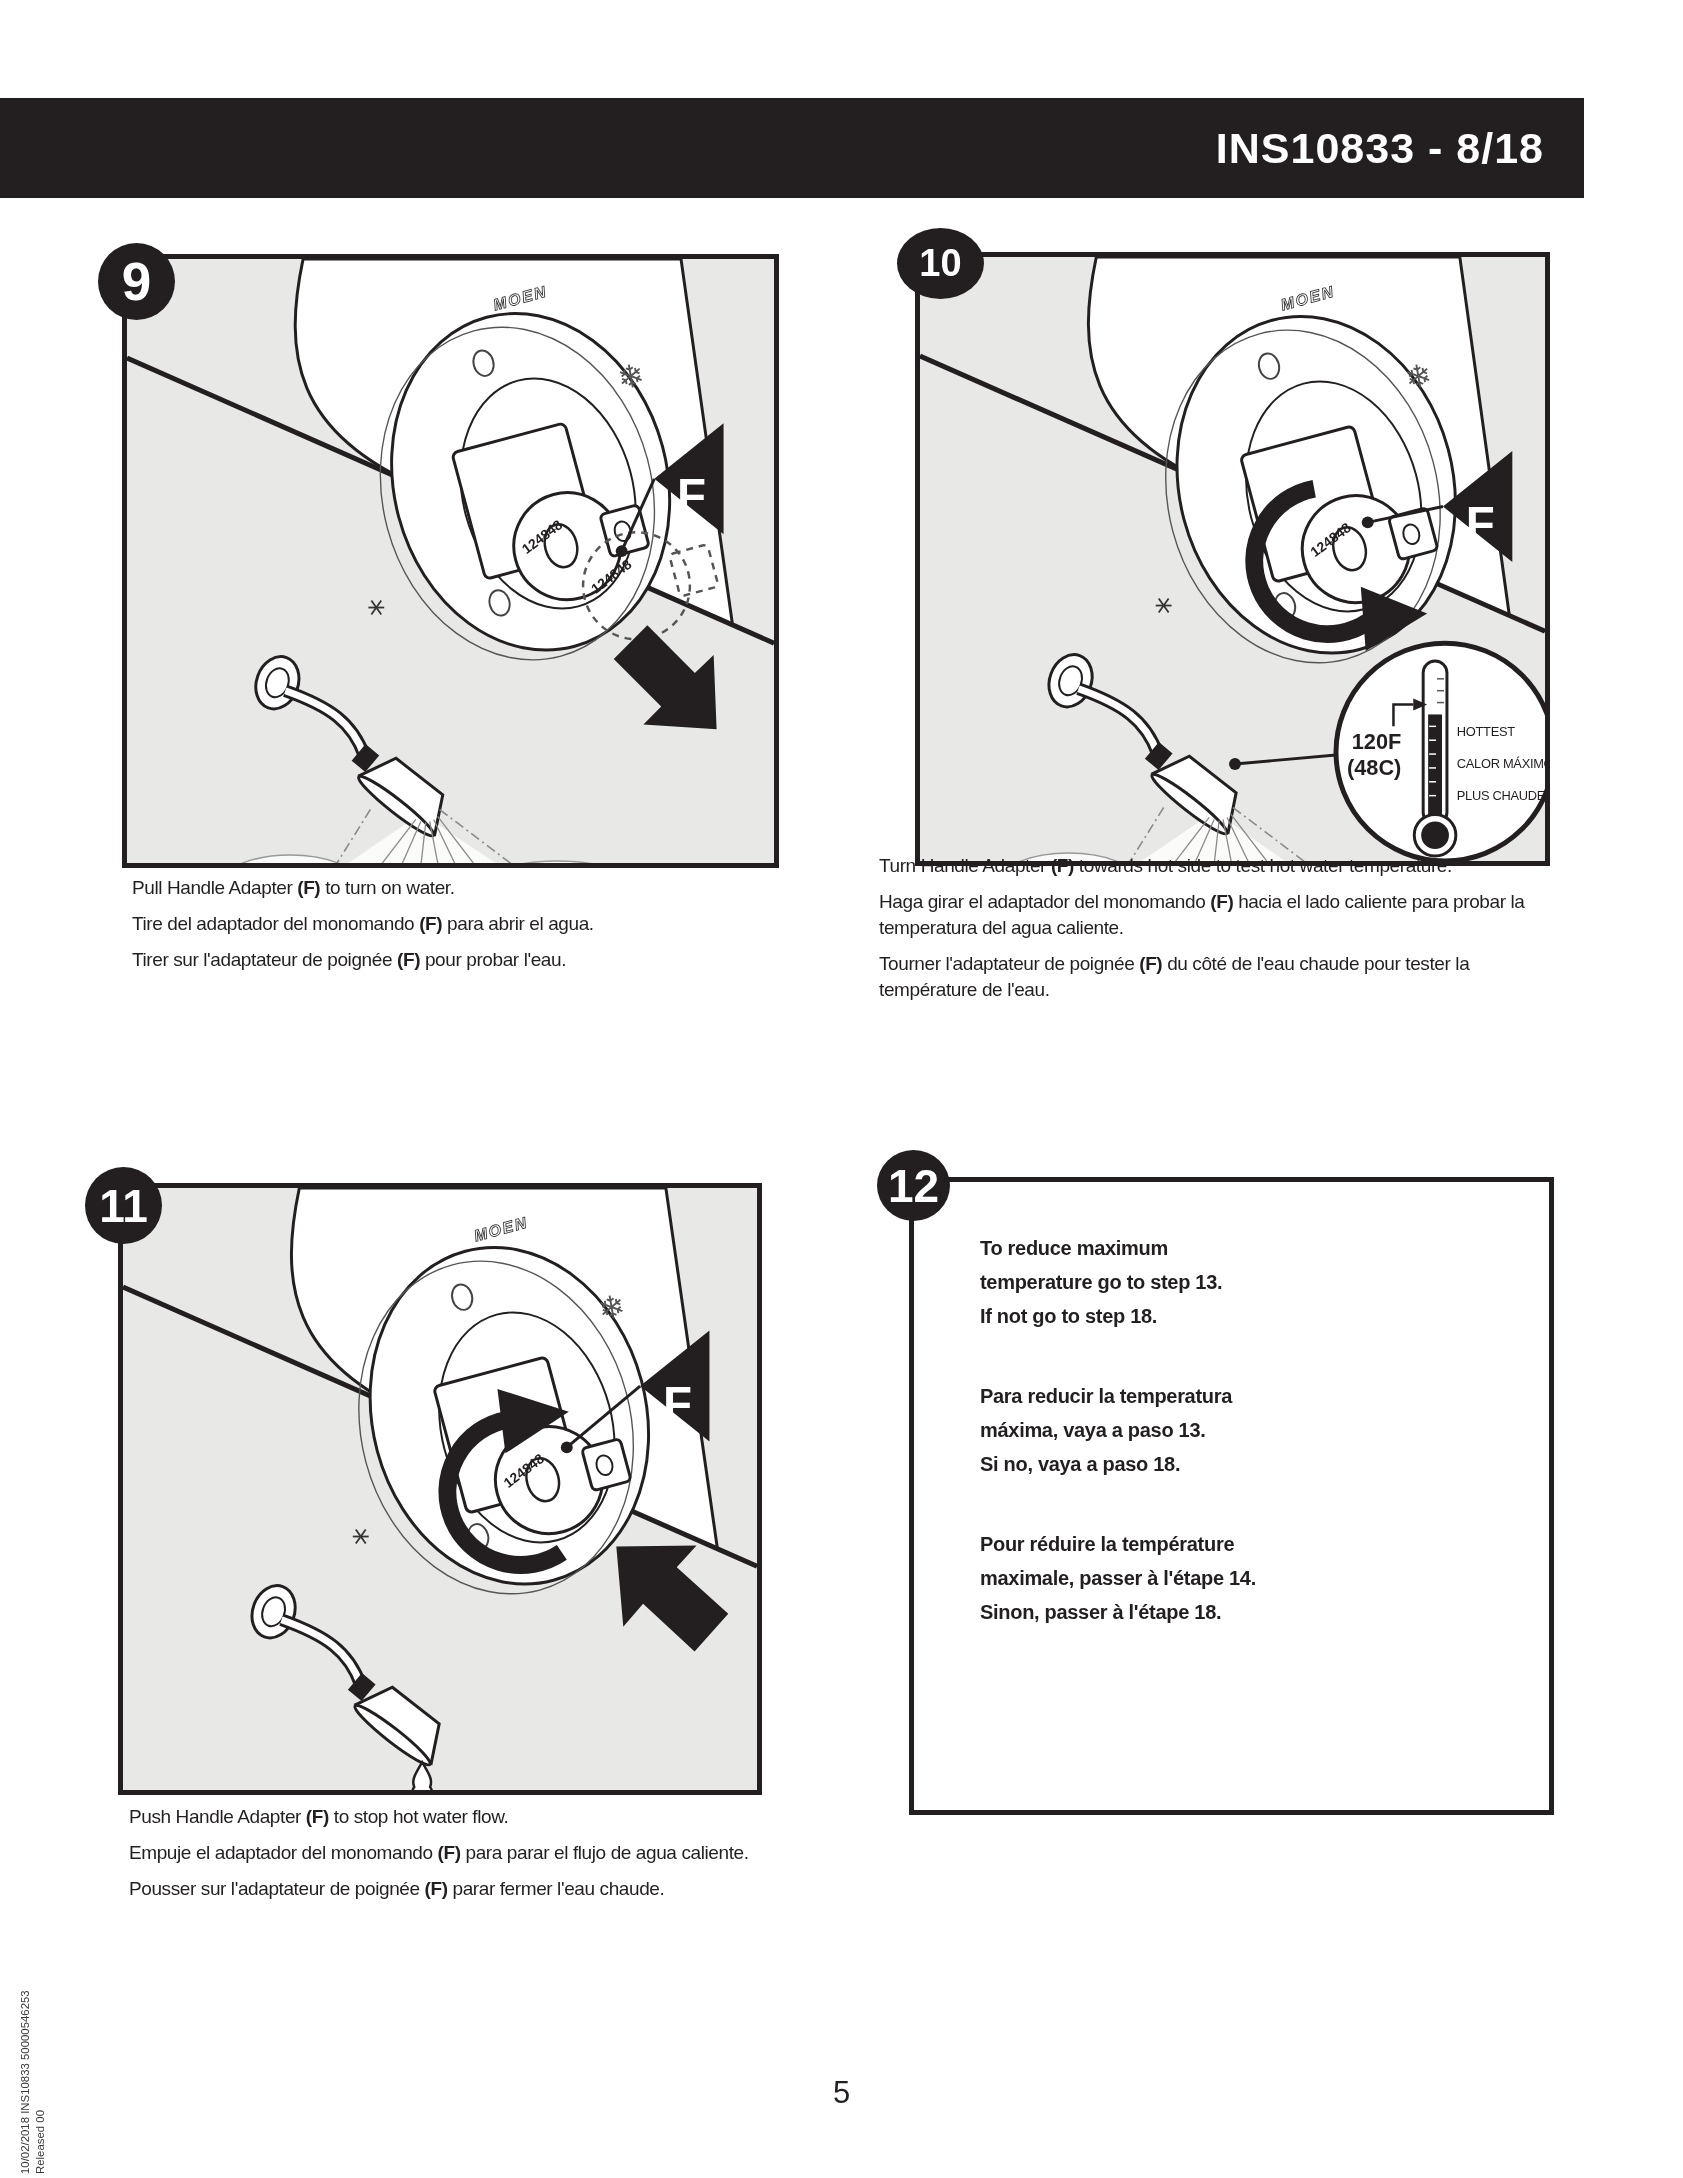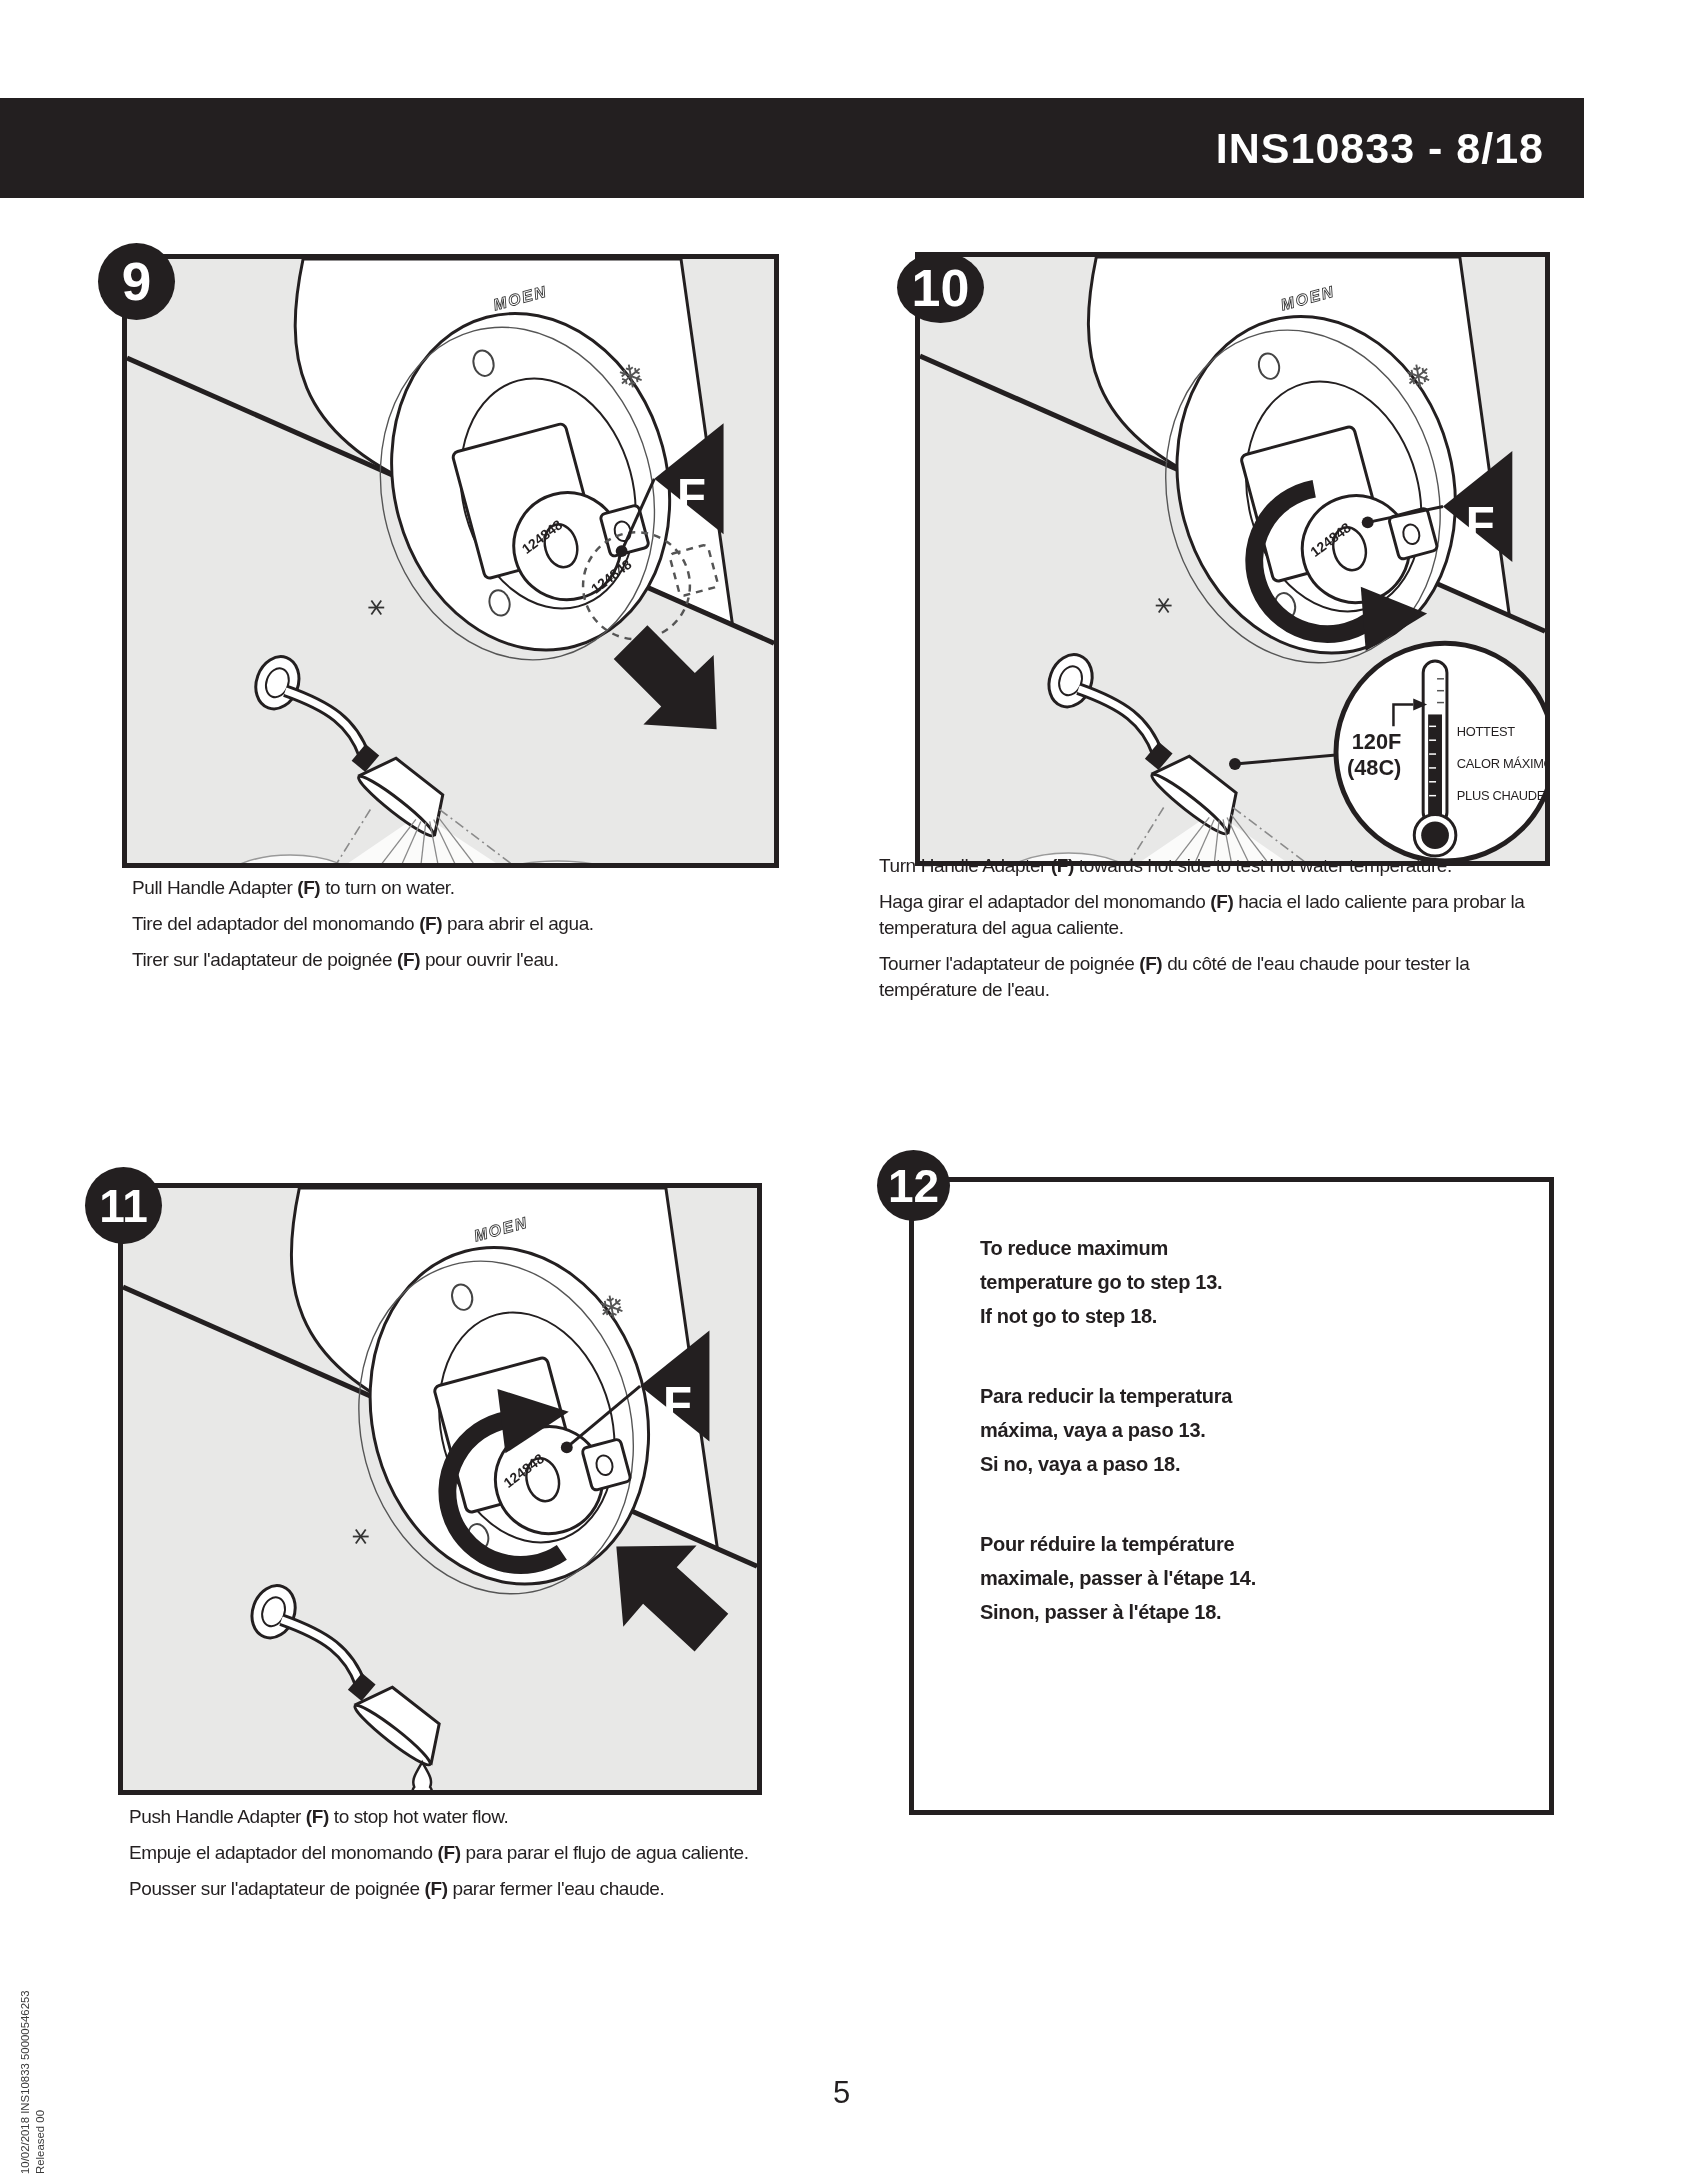--- a/index.html
+++ b/index.html
@@ -16,21 +16,21 @@
   .panel svg{position:absolute;left:0;top:0;width:100%;height:100%;}
   #panel9 {left:122px;top:254px;width:657px;height:614px;}
   #panel10{left:915px;top:252px;width:635px;height:614px;}
   #panel11{left:118px;top:1183px;width:644px;height:612px;}
   #panel12{left:909px;top:1177px;width:645px;height:638px;background:#fff;}
 
   
   .badge{position:absolute;background:#231f20;color:#fff;border-radius:50%;display:flex;align-items:center;
     justify-content:center;font-weight:bold;z-index:6;}
   #badge9 {left:98px;top:243px;width:77px;height:77px;font-size:53px;}
-  #badge10{left:897px;top:252px;width:87px;height:71px;font-size:52px;}
+  #badge10{left:897px;top:228px;width:87px;height:71px;font-size:38px;}
   #badge11{left:85px;top:1167px;width:77px;height:77px;font-size:46px;}
   #badge12{left:877px;top:1150px;width:73px;height:71px;font-size:46px;}
 
   
   .caption{position:absolute;font-size:19px;line-height:26px;letter-spacing:-0.4px;}
   .caption p{margin:0 0 10px 0;}
   .caption .nowrap{white-space:nowrap;}
   .caption b{font-weight:bold;}
 
   
@@ -144,21 +144,21 @@
         <path d="M 316,556 L 398,618" stroke-dasharray="10 4 2 4" stroke-width="1.6"></path>
       </g>
     </svg>
   </div>
   <div class="badge" id="badge9">
       <span>9</span>
     </div>
   <div class="caption" style="left:132px;top:875px;width:644px;">
     <p class="nowrap"><span>Pull Handle Adapter </span><b>(F)</b><span> to turn on water.</span></p>
     <p class="nowrap"><span>Tire del adaptador del monomando </span><b>(F)</b><span> para abrir el agua.</span></p>
-    <p class="nowrap"><span>Tirer sur l'adaptateur de poignée </span><b>(F)</b><span> pour ouvrir l'eau.</span></p>
+    <p class="nowrap"><span>Tirer sur l'adaptateur de poignée </span><b>(F)</b><span> pour probar l'eau.</span></p>
   </div>
 
   <div class="panel" id="panel10">
     <svg viewBox="0 0 631 610" preserveAspectRatio="none">
       <path d="M 178,0 C 158,95 168,175 298,231 L 595,362 L 545,0 Z" fill="#ffffff" class="ink" stroke-width="3"></path>
       <g>
         <ellipse cx="150" cy="640" rx="78" ry="38" fill="#fafafa" stroke="#999" stroke-width="1.5"></ellipse>
         <ellipse cx="420" cy="655" rx="98" ry="44" fill="#fafafa" stroke="#999" stroke-width="1.5"></ellipse>
         <polygon points="297,560 380,618 212,618" fill="#ffffff" opacity="0.8"></polygon>
       </g>

